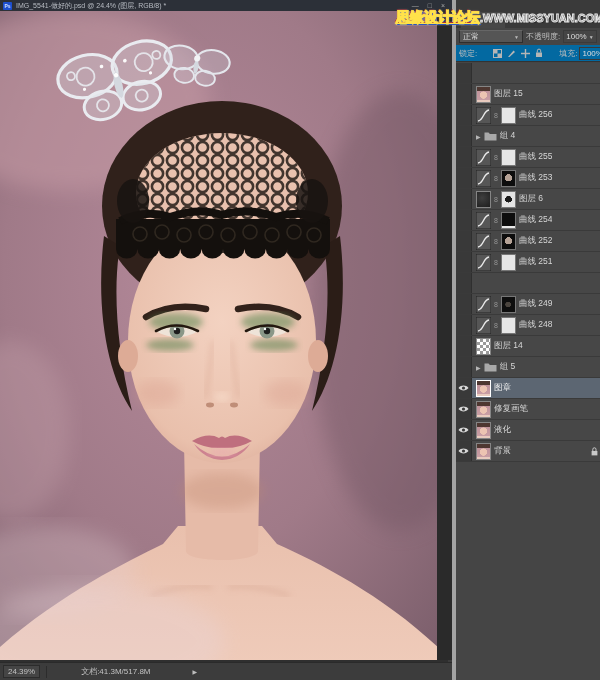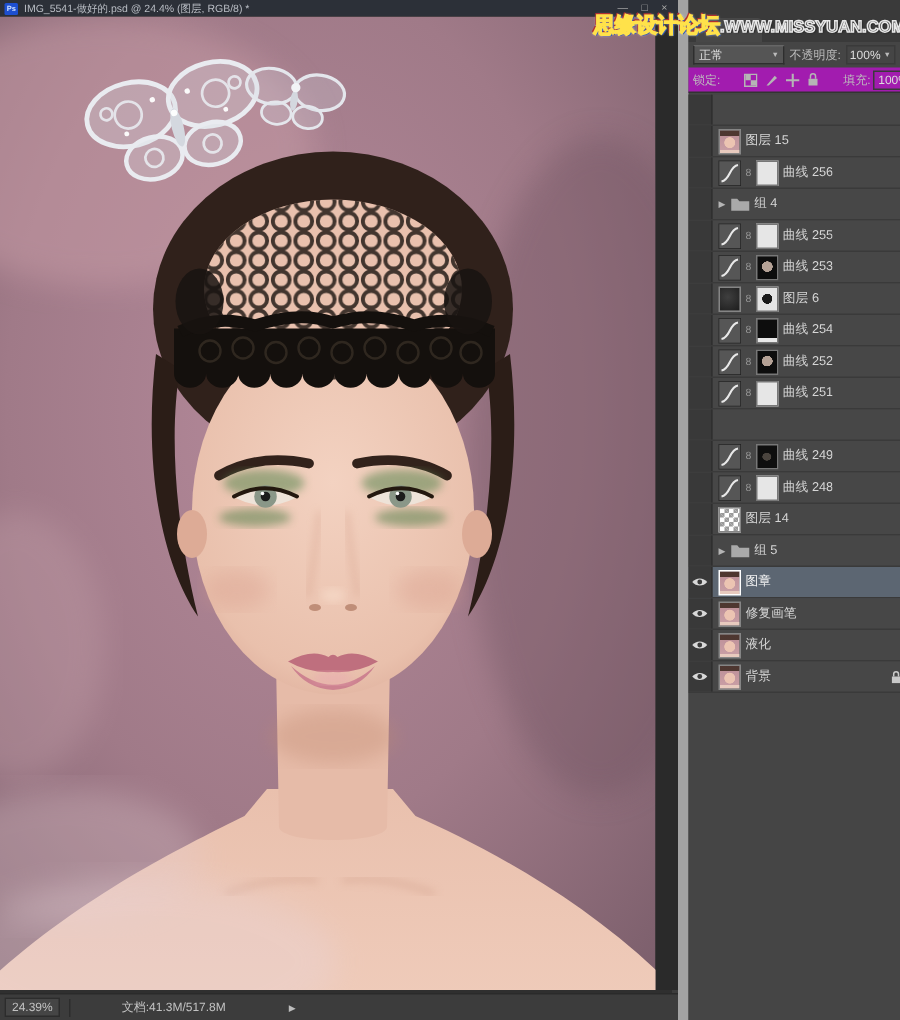--- a/index.html
+++ b/index.html
@@ -24,39 +24,39 @@
                 border-top:1px solid #2a2a2a; display:flex; align-items:center; font-size:8px; color:#c2c2c2; }
   .zoom-box { margin-left:3px; padding:1px 4px; background:#454545; border:1px solid #2c2c2c; min-width:30px; }
   .sb-divider { width:1px; height:12px; background:#2c2c2c; margin:0 6px; }
   .doc-info { margin-left:28px; }
   .sb-arrow { margin-left:42px; font-size:6px; color:#bdbdbd; }
 
   
   .watermark { position:absolute; left:396px; top:8px; width:210px; z-index:50; white-space:nowrap;
                pointer-events:none; font-weight:bold; }
   .wm-cn { font-size:14px; color:rgba(210,70,60,0.45); -webkit-text-stroke:1px #ffe24a;
-           text-shadow:1px 1px 0 #2b57c0, -1px -1px 0 #b03030, 0 0 2px #fff; letter-spacing:0px; }
+           text-shadow:1px 1px 0 #2b57c0, -1px -1px 0 #b03030, 0 0 2px #fff; letter-spacing:0px;text-decoration:underline; }
   .wm-url { font-size:11px; color:rgba(255,255,255,0.12); -webkit-text-stroke:1px #e8e8e8;
             text-shadow:1px 1px 1px #222; letter-spacing:0px; }
 
   
   .panel { position:absolute; left:452px; top:0; width:148px; height:680px; background:#454545;
-           border-left:7px solid #a3a3a3; }
+           border-left:4px solid #a3a3a3; }
   .panel-tabs { height:28px; background:#3a3a3a; position:relative; }
   .panel-tab { position:absolute; left:5px; top:12px; width:44px; height:16px; background:#474747;
                border-radius:3px 3px 0 0; }
   .blend-row { height:17px; display:flex; align-items:center; padding:0 3px; gap:3px; background:#454545; }
   .select-box { width:64px; height:13px; background:#555; border:1px solid #2e2e2e; border-top-color:#666;
                 display:flex; align-items:center; justify-content:space-between; padding:0 3px;
                 font-size:8px; color:#ddd; }
   .mini-arrow { font-size:5px; color:#bbb; }
   .opacity-label, .fill-label, .lock-label { font-size:8px; color:#bdbdbd; white-space:nowrap; }
   .value-box { height:13px; background:transparent; border:1px solid #3a3a3a; display:flex; align-items:center;
                gap:2px; padding:0 2px; font-size:8px; color:#ddd; }
-  .lock-row { height:17px; display:flex; align-items:center; padding:0 3px; gap:16px; background:#a21caf;
+  .lock-row { height:17px; display:flex; align-items:center; padding:0 3px; gap:16px; background:#0369a1;
               border-bottom:1px solid #333; }
   .lock-icons { display:flex; gap:5px; align-items:center; }
   .lock-icons svg { display:block; }
   .fill-group { margin-left:auto; display:flex; align-items:center; gap:2px; }
 
   .layers-list { position:absolute; left:0; top:63px; width:148px; bottom:0; background:#454545; overflow:hidden; }
   .layer-row { height:21px; display:flex; align-items:stretch; border-bottom:1px solid #3a3a3a; background:#474747; }
   .layer-row.selected { background:#5c6672; }
   .eye-cell { width:16px; background:#393939; border-right:1px solid #2f2f2f; display:flex;
               align-items:center; justify-content:center; flex:none; }

